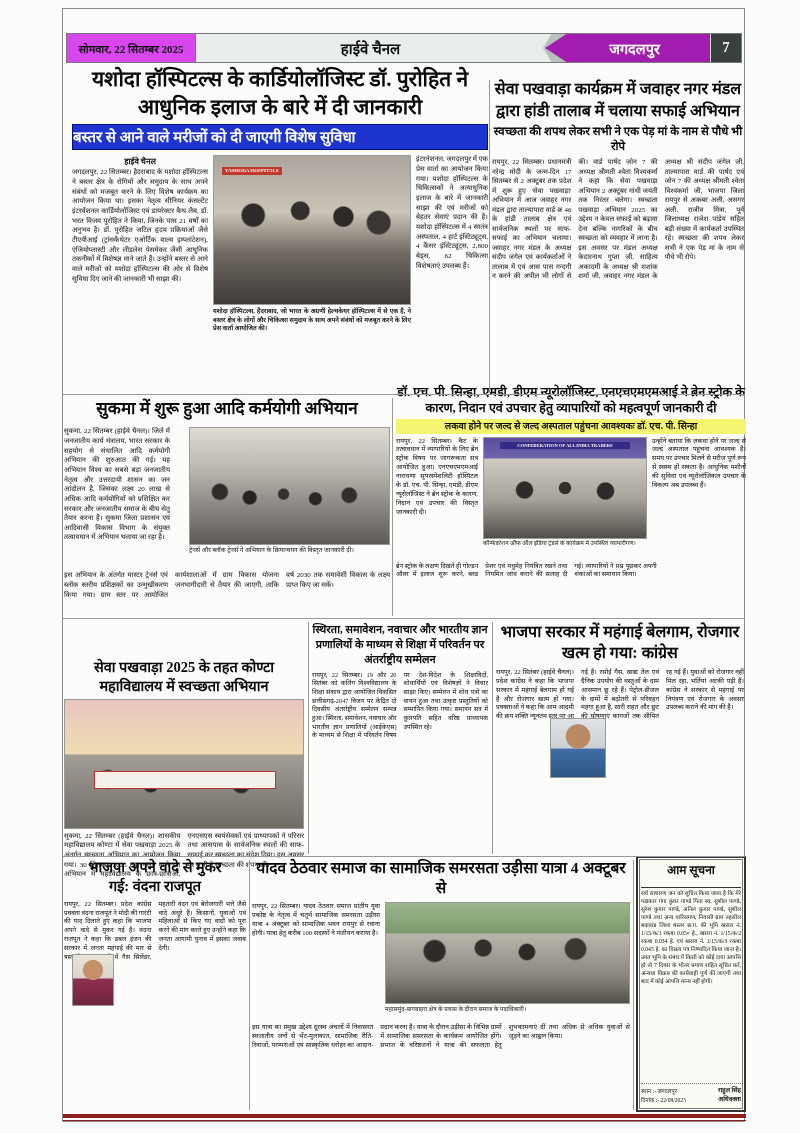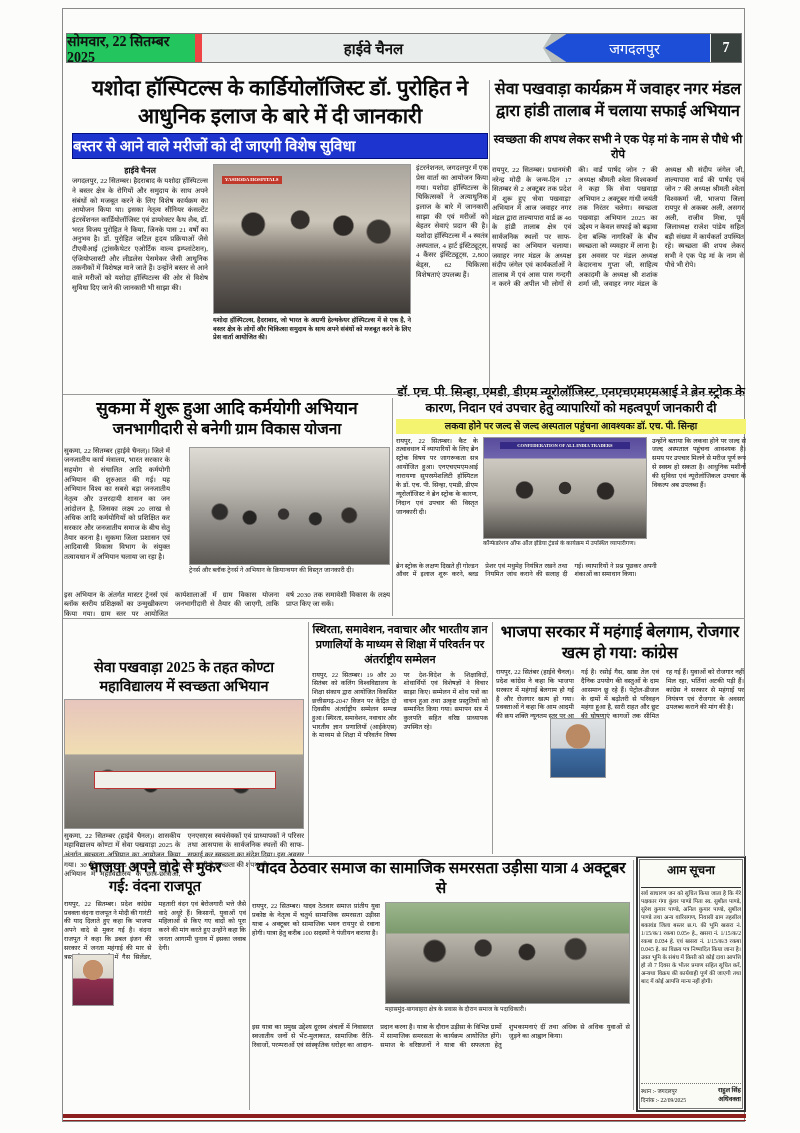--- a/index.html
+++ b/index.html
@@ -3,26 +3,26 @@
 <meta charset="utf-8">
 <style>
   html,body{margin:0;padding:0;background:#fff;}
   .page{position:relative;width:800px;height:1133px;background:#fcfcfa;overflow:hidden;
         font-family:"Liberation Serif","DejaVu Sans",serif;color:#111;}
   .frame{position:absolute;left:62px;top:8px;width:683px;height:1114px;border:1px solid #8a8a8a;box-sizing:border-box;}
   
   .hdr{position:absolute;left:66px;top:33px;width:676px;height:30px;background:#e9eeec;
        border:1px solid #777;box-sizing:border-box;display:flex;align-items:stretch;}
   .hdr-date{width:128px;display:flex;align-items:center;justify-content:center;
-            font-weight:bold;font-size:14px;border-right:7px solid #ef4444;background:#22c55e;}
+            font-weight:bold;font-size:11px;border-right:1px solid #ef4444;background:#d946ef;}
   .hdr-mast{flex:1;display:flex;align-items:center;justify-content:center;font-weight:bold;font-size:15px;}
   .hdr-right{position:relative;width:196px;display:flex;}
   .chev-light{position:absolute;left:-2px;top:0;width:30px;height:100%;background:#b9c0bd;
               clip-path:polygon(100% 0,28% 0,0 50%,28% 100%,100% 100%,72% 50%);}
-  .hdr-city{flex:1;background:#1d4ed8;color:#fff;font-weight:normal;font-size:14.5px;
+  .hdr-city{flex:1;background:#a21caf;color:#fff;font-weight:bold;font-size:14.5px;
             display:flex;align-items:center;justify-content:center;
             clip-path:polygon(13% 0,100% 0,100% 100%,13% 100%,0 50%);padding-left:14px;}
   .hdr-page{width:30px;background:#39413f;border-left:1px solid #e9eeec;color:#fff;font-weight:bold;
             font-size:14px;display:flex;align-items:center;justify-content:center;}
   
   .art{position:absolute;box-sizing:border-box;}
   .hl{font-weight:bold;text-align:center;margin:0;color:#0a0a0a;}
   .bt{font-size:7px;line-height:1.38;text-align:justify;overflow:hidden;word-break:break-word;}
   .byline{font-size:8px;font-weight:bold;text-align:center;margin-bottom:2px;}
   .caption{font-size:6.4px;line-height:1.32;text-align:justify;color:#1a1a1a;font-weight:bold;overflow:hidden;}
@@ -96,47 +96,46 @@
   <div class="hdr">
     <div class="hdr-date">सोमवार, 22 सितम्बर 2025</div>
     <div class="hdr-mast">हाईवे चैनल</div>
     <div class="hdr-right">
       <span class="chev-light"></span>
       <div class="hdr-city">जगदलपुर</div>
       <div class="hdr-page">7</div>
     </div>
   </div>
 
-  <section class="art" style="left:72px;top:75px;width:416px;height:314px;">
+  <section class="art" style="left:72px;top:66px;width:416px;height:314px;">
     <h1 class="hl" style="font-size:21px;line-height:1.32;">यशोदा हॉस्पिटल्स के कार्डियोलॉजिस्ट डॉ. पुरोहित ने आधुनिक इलाज के बारे में दी जानकारी</h1>
     <div class="banner-blue">बस्तर से आने वाले मरीजों को दी जाएगी विशेष सुविधा</div>
     <div style="display:flex;gap:5px;margin-top:5px;height:220px;">
       <div style="width:136px;overflow:hidden;">
         <div class="byline">हाईवे चैनल</div>
         <div class="bt" style="height:206px;">जगदलपुर, 22 सितम्बर। हैदराबाद के यशोदा हॉस्पिटल्स ने बस्तर क्षेत्र के रोगियों और समुदाय के साथ अपने संबंधों को मजबूत करने के लिए विशेष कार्यक्रम का आयोजन किया था। इसका नेतृत्व सीनियर कंसल्टेंट इंटरवेंशनल कार्डियोलॉजिस्ट एवं डायरेक्टर कैथ लैब, डॉ. भरत विजय पुरोहित ने किया, जिनके पास 21 वर्षों का अनुभव है। डॉ. पुरोहित जटिल हृदय प्रक्रियाओं जैसे टीएवीआई (ट्रांसकैथेटर एओर्टिक वाल्व इम्प्लांटेशन), एंजियोप्लास्टी और लीडलेस पेसमेकर जैसी आधुनिक तकनीकों में विशेषज्ञ माने जाते हैं। उन्होंने बस्तर से आने वाले मरीजों को यशोदा हॉस्पिटल्स की ओर से विशेष सुविधा दिए जाने की जानकारी भी साझा की।</div>
       </div>
       <div style="width:198px;">
         <div class="photo ph-press" style="width:198px;height:150px;">
           <span class="ph-strip-red">YASHODA HOSPITALS</span>
         </div>
         <div class="caption" style="height:64px;margin-top:2px;">यशोदा हॉस्पिटल्स, हैदराबाद, जो भारत के अग्रणी हेल्थकेयर हॉस्पिटल्स में से एक है, ने बस्तर क्षेत्र के लोगों और चिकित्सा समुदाय के साथ अपने संबंधों को मजबूत करने के लिए प्रेस वार्ता आयोजित की।</div>
       </div>
       <div class="bt" style="flex:1;height:220px;">इंटरनेशनल, जगदलपुर में एक प्रेस वार्ता का आयोजन किया गया। यशोदा हॉस्पिटल्स के चिकित्सकों ने अत्याधुनिक इलाज के बारे में जानकारी साझा की एवं मरीजों को बेहतर सेवाएं प्रदान की है। यशोदा हॉस्पिटल्स में 4 स्वतंत्र अस्पताल, 4 हार्ट इंस्टिट्यूट्स, 4 कैंसर इंस्टिट्यूट्स, 2,800 बेड्स, 62 चिकित्सा विशेषताएं उपलब्ध हैं।</div>
     </div>
   </section>
 
   <section class="art" style="left:492px;top:78px;width:252px;height:314px;">
     <h2 class="hl" style="font-size:16px;line-height:1.35;">सेवा पखवाड़ा कार्यक्रम में जवाहर नगर मंडल द्वारा हांडी तालाब में चलाया सफाई अभियान</h2>
-    <div class="hl" style="font-size:11.5px;margin-top:10px;">स्वच्छता की शपथ लेकर सभी ने एक पेड़ मां के नाम से पौधे भी रोपे</div>
+    <div class="hl" style="font-size:11.5px;margin-top:2px;">स्वच्छता की शपथ लेकर सभी ने एक पेड़ मां के नाम से पौधे भी रोपे</div>
     <div class="bt cols3" style="height:228px;margin-top:4px;font-size:6.9px;">रायपुर, 22 सितम्बर। प्रधानमंत्री नरेन्द्र मोदी के जन्म-दिन 17 सितम्बर से 2 अक्टूबर तक प्रदेश में शुरू हुए 'सेवा पखवाड़ा' अभियान में आज जवाहर नगर मंडल द्वारा ताल्यापारा वार्ड क्र 46 के हांडी तालाब क्षेत्र एवं सार्वजनिक स्थलों पर साफ-सफाई का अभियान चलाया। जवाहर नगर मंडल के अध्यक्ष संदीप जंगेल एवं कार्यकर्ताओं ने तालाब में एवं आस पास गन्दगी न करने की अपील भी लोगों से की। वार्ड पार्षद जोन 7 की अध्यक्ष श्रीमती श्वेता विश्वकर्मा ने कहा कि सेवा पखवाड़ा अभियान 2 अक्टूबर गांधी जयंती तक निरंतर चलेगा। स्वच्छता पखवाड़ा अभियान 2025 का उद्देश्य न केवल सफाई को बढ़ावा देना बल्कि नागरिकों के बीच स्वच्छता को व्यवहार में लाना है। इस अवसर पर मंडल अध्यक्ष केदारनाथ गुप्ता जी, साहित्य अकादमी के अध्यक्ष श्री शशांक शर्मा जी, जवाहर नगर मंडल के अध्यक्ष श्री संदीप जंगेल जी, ताल्यापारा वार्ड की पार्षद एवं जोन 7 की अध्यक्ष श्रीमती श्वेता विश्वकर्मा जी, भाजपा जिला रायपुर से अकबर अली, असगर अली, राजीव मित्रा, पूर्व जिलाध्यक्ष राजेश पांडेय सहित बड़ी संख्या में कार्यकर्ता उपस्थित रहे। स्वच्छता की शपथ लेकर सभी ने एक पेड़ मां के नाम से पौधे भी रोपे।</div>
   </section>
 
   <section class="art" style="left:64px;top:398px;width:326px;height:218px;">
     <h2 class="hl" style="font-size:17px;line-height:1.25;">सुकमा में शुरू हुआ आदि कर्मयोगी अभियान</h2>
-    <h3 class="hl" style="font-size:15.5px;line-height:1.25;">जनभागीदारी से बनेगी ग्राम विकास योजना</h3>
     <div style="display:flex;gap:19px;margin-top:8px;">
       <div class="bt" style="width:106px;height:136px;">सुकमा, 22 सितम्बर (हाईवे चैनल)। जिले में जनजातीय कार्य मंत्रालय, भारत सरकार के सहयोग से संचालित आदि कर्मयोगी अभियान की शुरुआत की गई। यह अभियान विश्व का सबसे बड़ा जनजातीय नेतृत्व और उत्तरदायी शासन का जन आंदोलन है, जिसका लक्ष्य 20 लाख से अधिक आदि कर्मयोगियों को प्रशिक्षित कर सरकार और जनजातीय समाज के बीच सेतु तैयार करना है। सुकमा जिला प्रशासन एवं आदिवासी विकास विभाग के संयुक्त तत्वावधान में अभियान चलाया जा रहा है।</div>
       <div style="flex:1;">
         <div class="photo ph-hall" style="width:100%;height:118px;"></div>
         <div class="caption" style="height:16px;margin-top:1px;font-weight:normal;">ट्रेनर्स और ब्लॉक ट्रेनर्स ने अभियान के क्रियान्वयन की विस्तृत जानकारी दी।</div>
       </div>
     </div>
     <div class="bt cols3" style="height:36px;margin-top:8px;">इस अभियान के अंतर्गत मास्टर ट्रेनर्स एवं ब्लॉक स्तरीय प्रशिक्षकों का उन्मुखीकरण किया गया। ग्राम स्तर पर आयोजित कार्यशालाओं में ग्राम विकास योजना जनभागीदारी से तैयार की जाएगी, ताकि वर्ष 2030 तक समावेशी विकास के लक्ष्य प्राप्त किए जा सकें।</div>
   </section>
 

